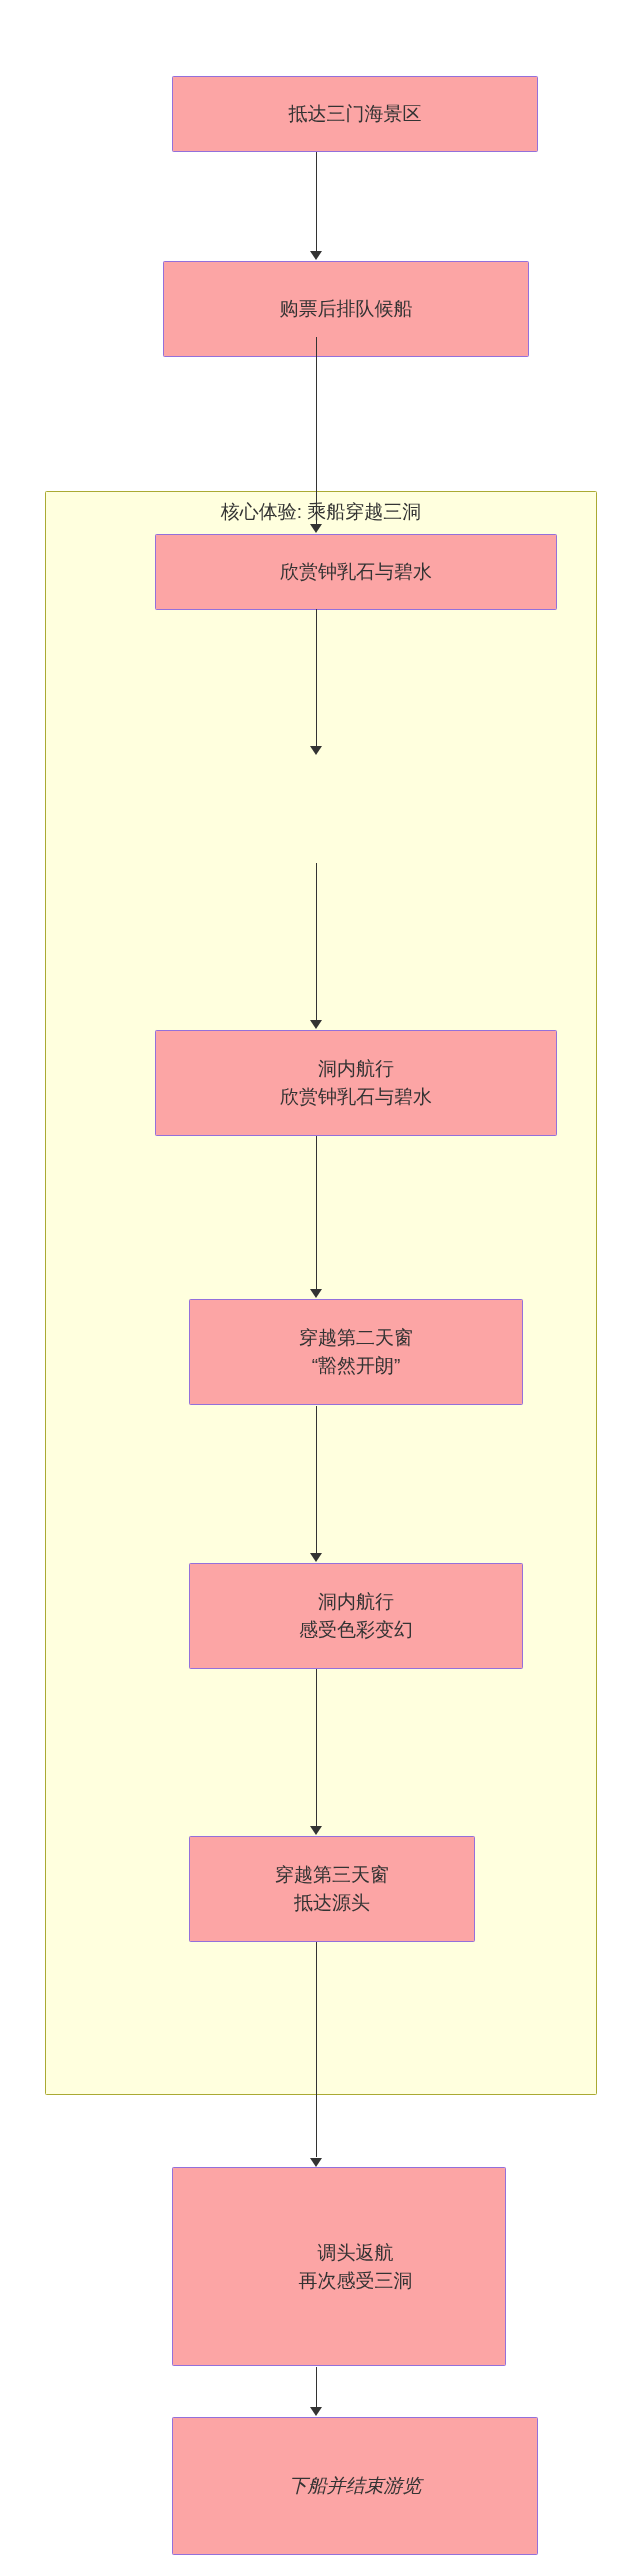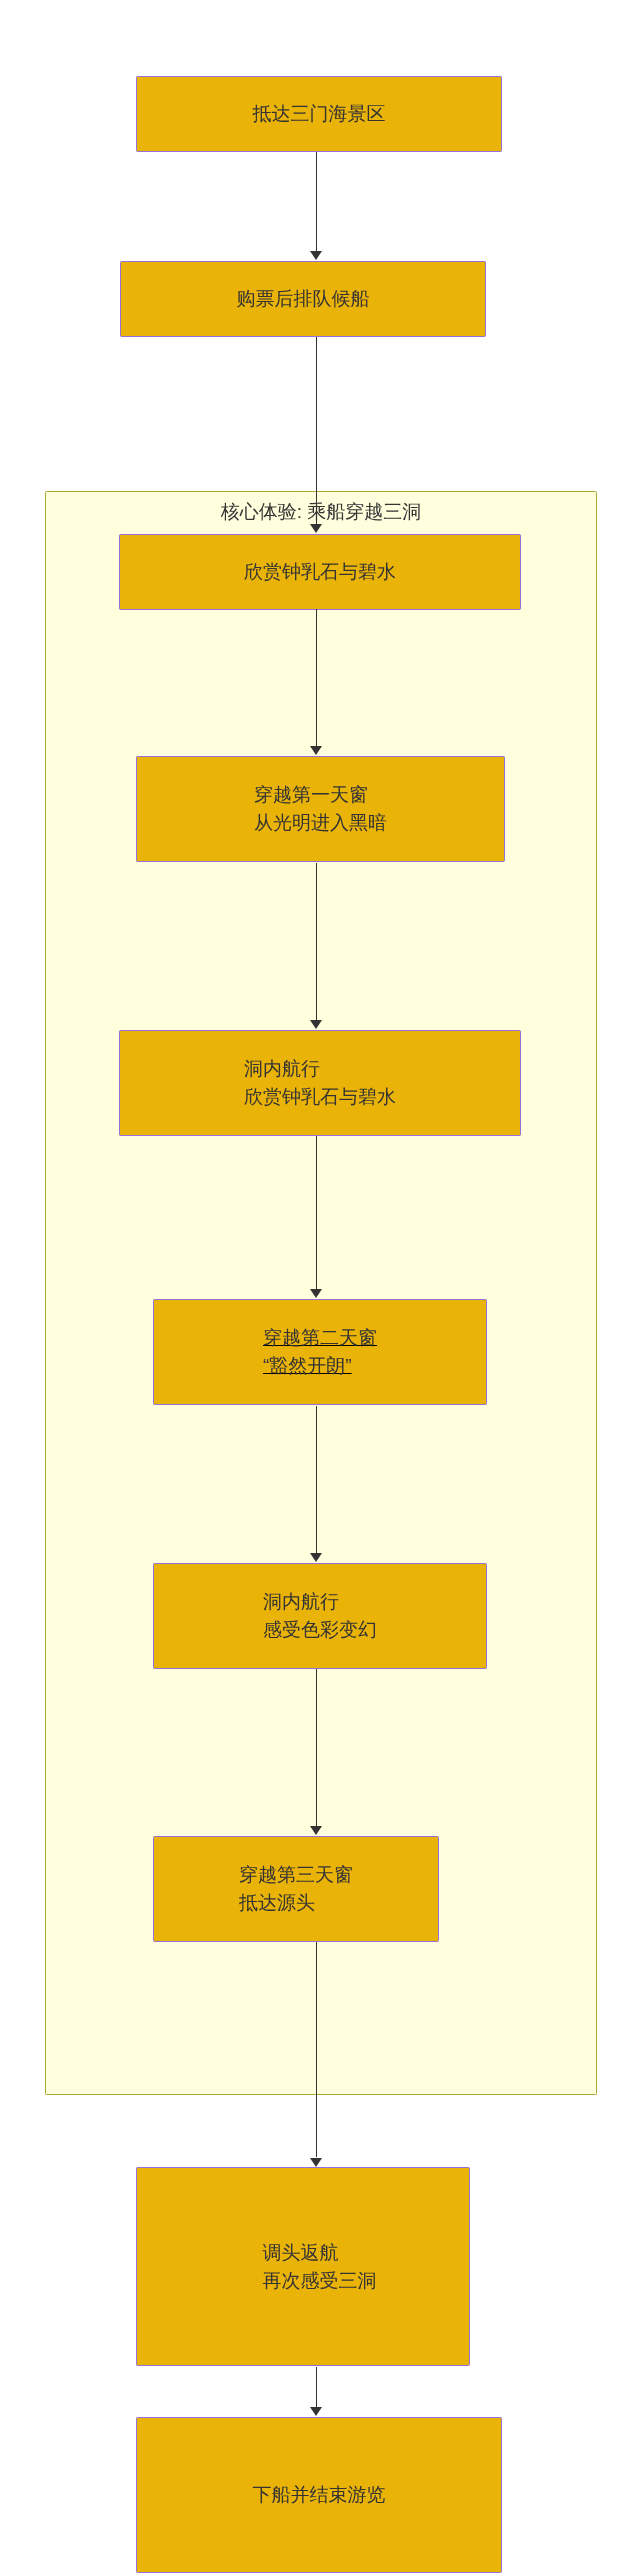--- a/index.html
+++ b/index.html
@@ -34,27 +34,28 @@
     text-align: center;
     font-size: 19px;
     line-height: 1.35;
     color: #333333;
     white-space: nowrap;
   }
   
   .node {
     position: absolute;
     box-sizing: border-box;
-    background: #eab308;
+    background: #fca5a5;
     border: 1.4px solid #9370db;
     border-radius: 1.4px;
     display: flex;
     align-items: center;
     justify-content: center;
-    text-align: left;
+    text-align: center;
+    margin-left: 36px;
   }
   .node-label {
     font-size: 19px;
     line-height: 1.45;
     color: #333333;
     white-space: pre-line;
     padding: 0 7px;
   }
   
   .edge-line {
@@ -77,59 +78,55 @@
 <div id="flowchart">
 
   <div class="cluster" style="left:45px; top:491px; width:552px; height:1604px;">
     <div class="cluster-label">核心体验: 乘船穿越三洞</div>
   </div>
 
   <div class="node" style="left:136px; top:76px; width:366px; height:76px;">
     <span class="node-label">抵达三门海景区</span>
   </div>
 
-  <div class="node" style="left:120px; top:261px; width:366px; height:76px;">
+  <div class="node" style="left:127px; top:261px; width:366px; height:96px;">
     <span class="node-label">购票后排队候船</span>
   </div>
 
   <div class="node" style="left:119px; top:534px; width:402px; height:76px;">
     <span class="node-label">欣赏钟乳石与碧水</span>
   </div>
 
-  <div class="node" style="left:136px; top:756px; width:369px; height:106px;">
-    <span class="node-label">穿越第一天窗
-从光明进入黑暗</span>
-  </div>
 
   <div class="node" style="left:119px; top:1030px; width:402px; height:106px;">
     <span class="node-label">洞内航行
 欣赏钟乳石与碧水</span>
   </div>
 
-  <div class="node" style="left:153px; top:1299px; width:334px; height:106px;text-decoration:underline;">
+  <div class="node" style="left:153px; top:1299px; width:334px; height:106px;">
     <span class="node-label">穿越第二天窗
 “豁然开朗”</span>
   </div>
 
   <div class="node" style="left:153px; top:1563px; width:334px; height:106px;">
     <span class="node-label">洞内航行
 感受色彩变幻</span>
   </div>
 
   <div class="node" style="left:153px; top:1836px; width:286px; height:106px;">
     <span class="node-label">穿越第三天窗
 抵达源头</span>
   </div>
 
   <div class="node" style="left:136px; top:2167px; width:334px; height:199px;padding-left:33px;">
     <span class="node-label">调头返航
 再次感受三洞</span>
   </div>
 
-  <div class="node" style="left:136px; top:2417px; width:366px; height:156px;">
+  <div class="node" style="left:136px; top:2417px; width:366px; height:138px;font-style:italic;">
     <span class="node-label">下船并结束游览</span>
   </div>
 
   <div class="edge-line" style="left:316px; top:152px; height:99px;"></div>
   <div class="edge-head" style="left:310px; top:251px;"></div>
 
   <div class="edge-line" style="left:316px; top:337px; height:187px;"></div>
   <div class="edge-head" style="left:310px; top:524px;"></div>
 
   <div class="edge-line" style="left:316px; top:609px; height:137px;"></div>

